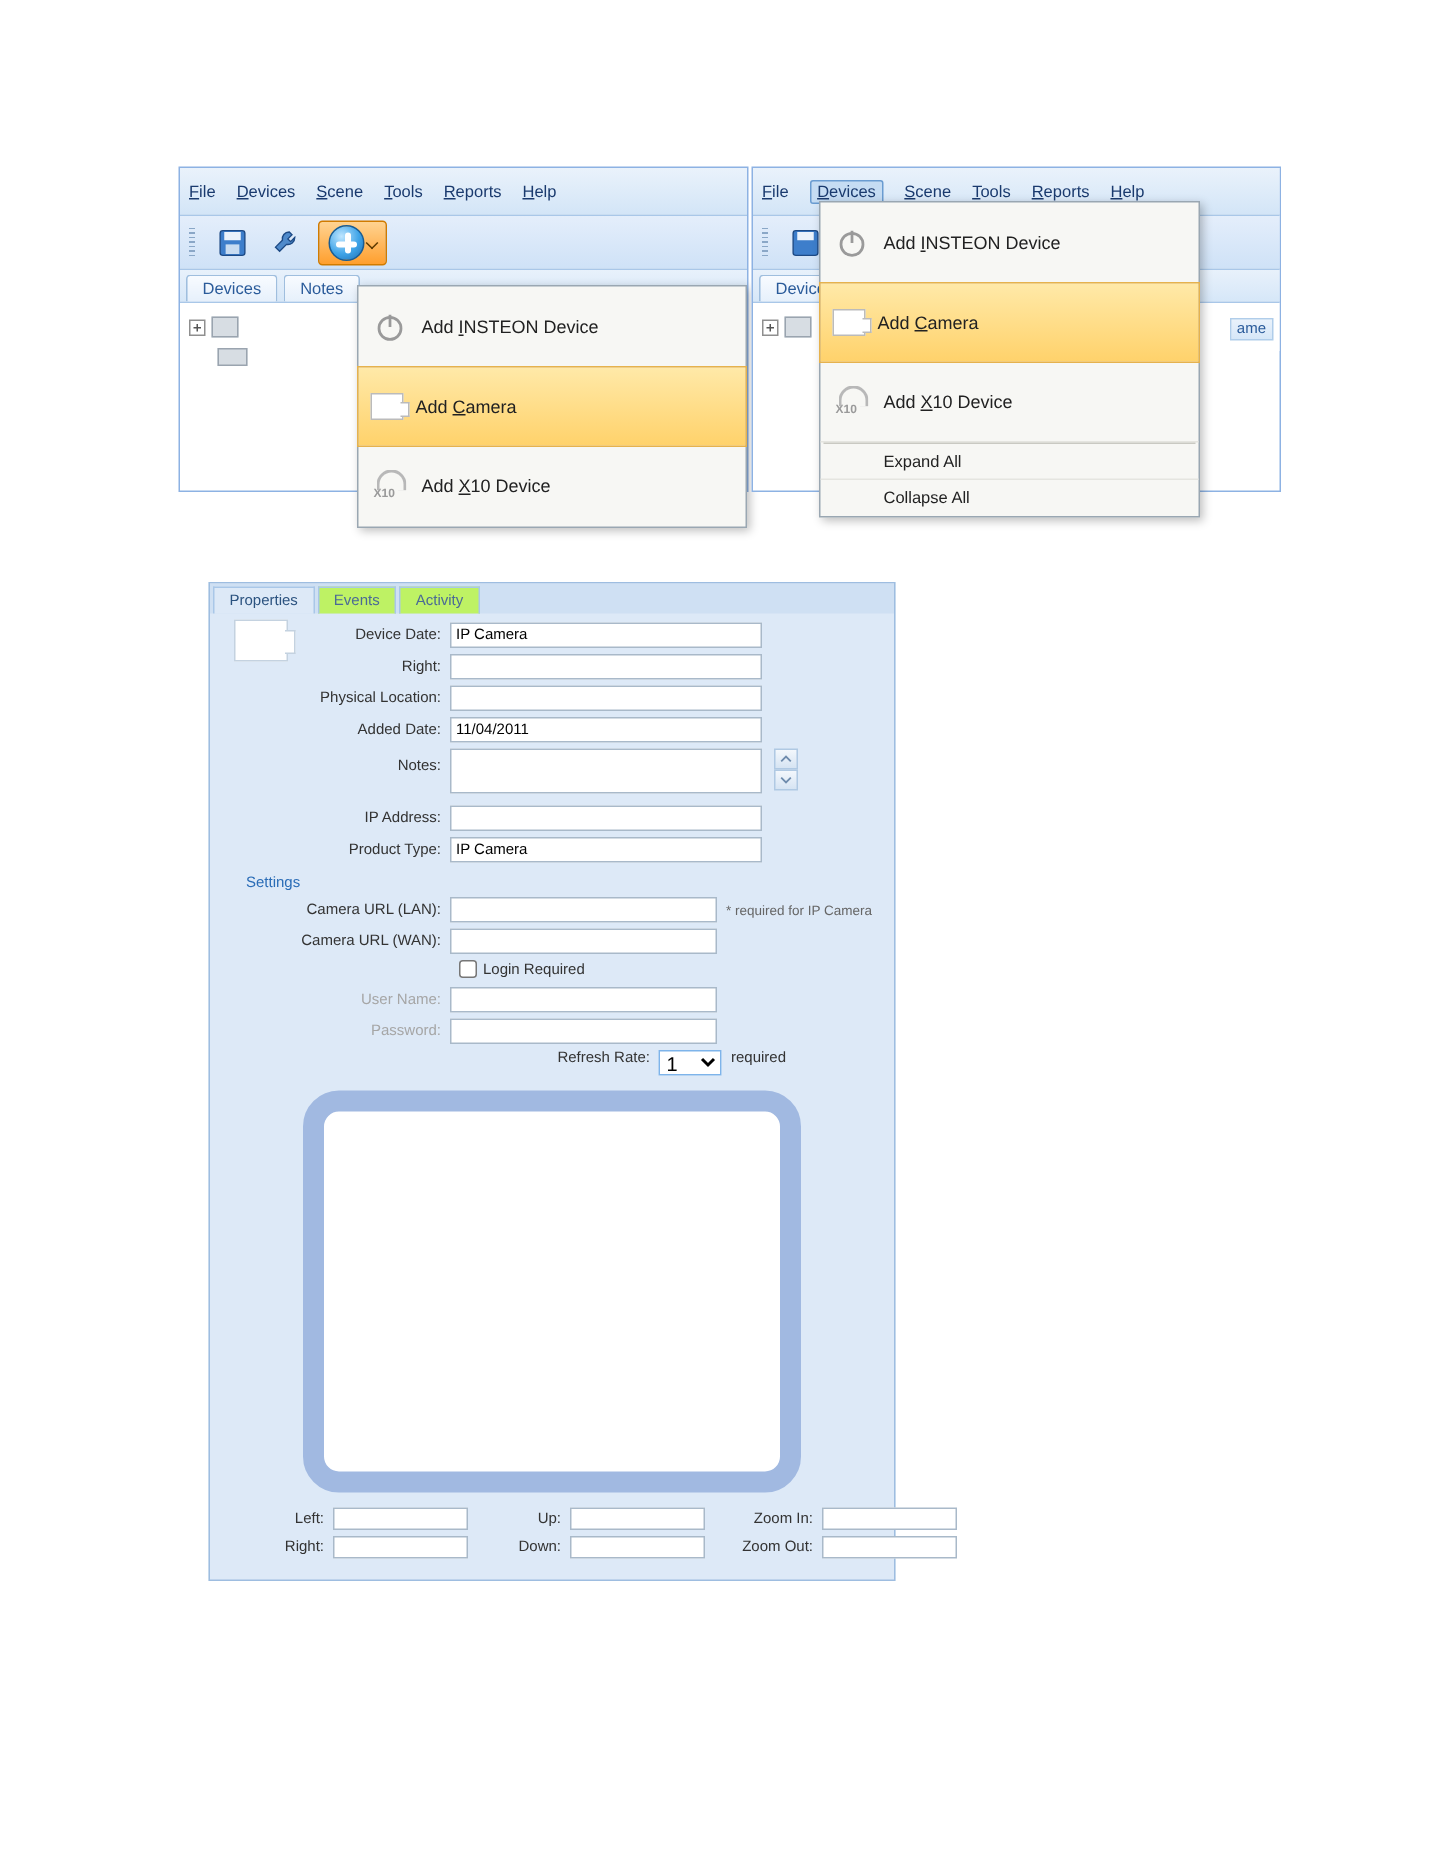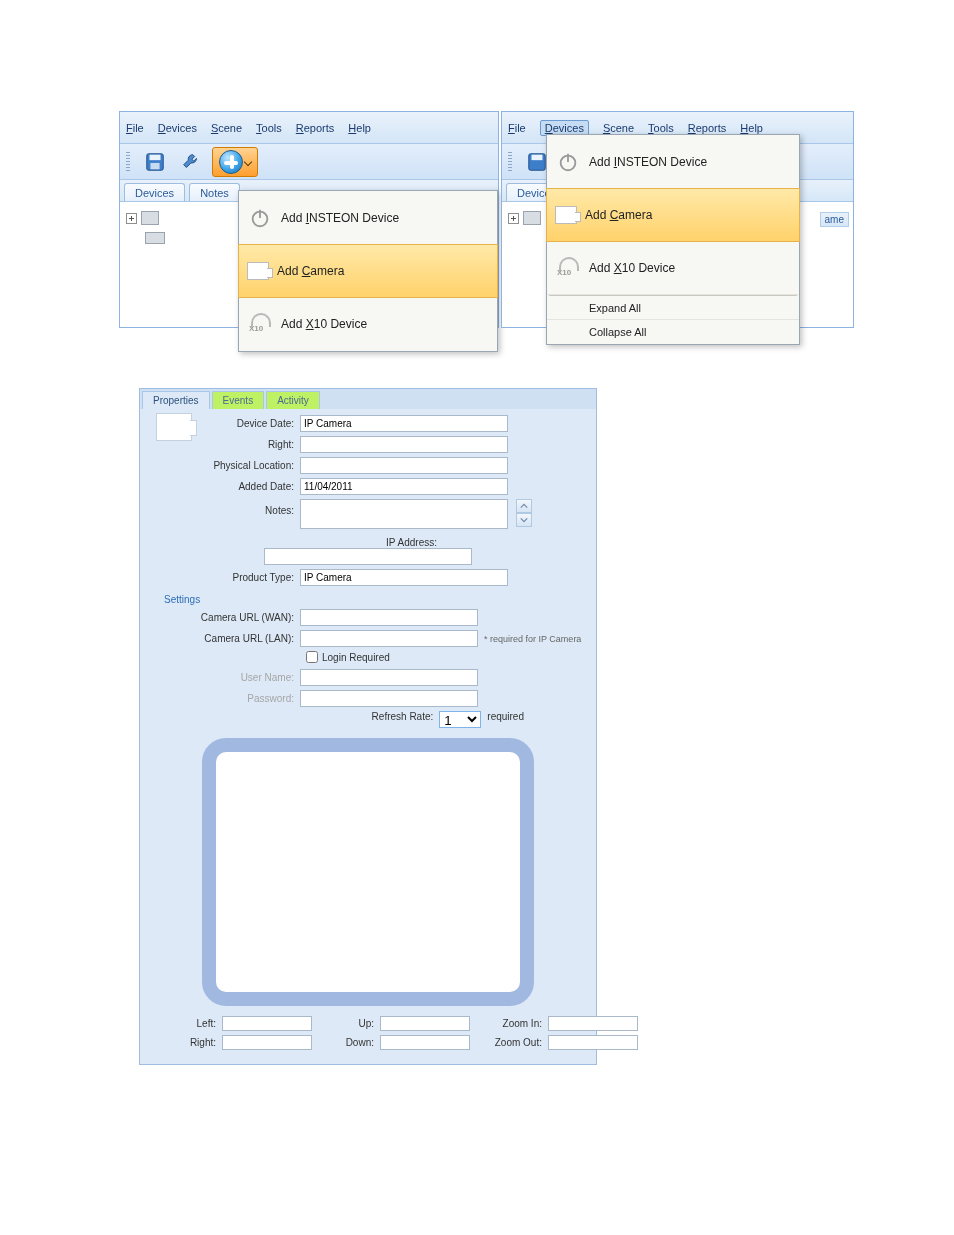--- a/index.html
+++ b/index.html
@@ -244,39 +244,39 @@
               <path d="M1 7l4-4 4 4" fill="none" stroke="#6e8bad" stroke-width="1.5"></path>
             </svg>
           </div>
         <div class="scroll-btn">
             <svg viewBox="0 0 10 10">
               <path d="M1 3l4 4 4-4" fill="none" stroke="#6e8bad" stroke-width="1.5"></path>
             </svg>
           </div>
       </div>
     </div>
-    <div class="form-row" style="margin-top:8px;flex-direction:column;">
+    <div class="form-row" style="margin-top:8px;">
       <label>IP Address:</label>
       <input type="text" class="wL ro" readonly="" value="" style="">
     </div>
     <div class="form-row">
       <label>Product Type:</label>
       <input type="text" class="wL ro" readonly="" value="IP Camera" style="">
     </div>
 
     <div class="pp-sec">Settings</div>
 
-    <div class="form-row">
-      <label>Camera URL (WAN):</label>
-      <input type="text" class="wM" value="" style="">
-    </div>
     <div class="form-row">
       <label>Camera URL (LAN):</label>
       <input type="text" class="wM" value="" style="">
       <span class="note">* required for IP Camera</span>
+    </div>
+    <div class="form-row">
+      <label>Camera URL (WAN):</label>
+      <input type="text" class="wM" value="" style="">
     </div>
     <div class="chk-row">
       <input type="checkbox" style="">
       <span>Login Required</span>
     </div>
     <div class="form-row">
       <label class="dim">User Name:</label>
       <input type="text" class="wM ro" disabled="" style="">
     </div>
     <div class="form-row">

